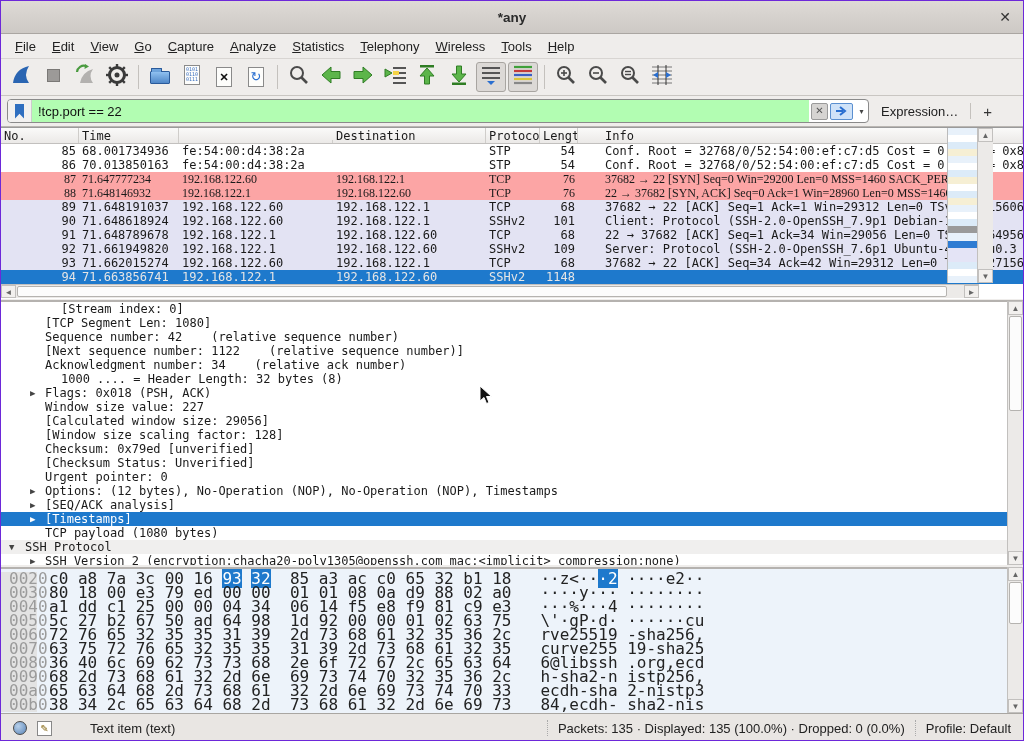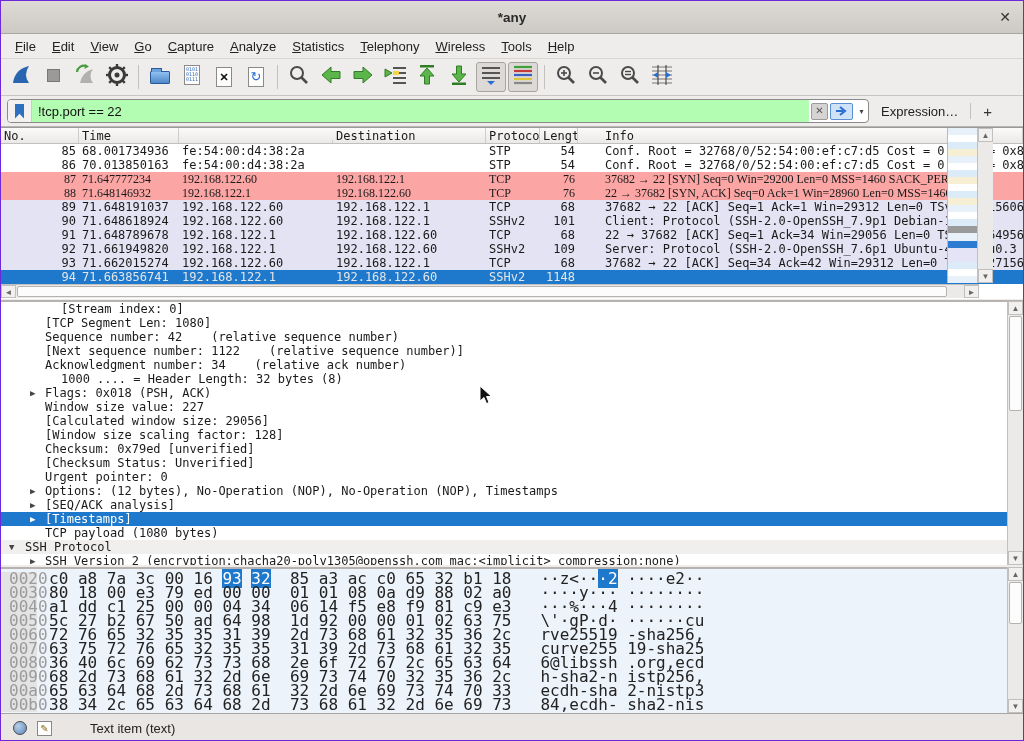--- a/index.html
+++ b/index.html
@@ -498,19 +498,25 @@
   <div class="vscroll" style="right:0;top:566px;height:146px;">
     <div class="sb-btn" style="top:0;">▲</div>
     <div class="sb-thumb" style="top:15px;height:42px;"></div>
     <div class="sb-btn" style="bottom:0;top:auto;">▼</div>
   </div>
 
   <div id="statusbar">
     <div id="expert-icon"></div>
     <div id="edit-icon">✎</div>
     <span id="status-left-text">Text item (text)</span>
+    <div id="status-right">
+      <span class="st-sep"></span>
+      <span>Packets: 135 · Displayed: 135 (100.0%) · Dropped: 0 (0.0%)</span>
+      <span class="st-sep"></span>
+      <span style="margin-right:12px;">Profile: Default</span>
+    </div>
   </div>
 
   <svg id="cursor" width="14" height="20">
     <path d="M1 1 L1 16 L5 12.5 L7.5 18.5 L10 17.5 L7.5 11.5 L12.5 11.5 Z" fill="#111" stroke="#fff" stroke-width="1"></path>
   </svg>
 
 </div>
 
 </body></html>

